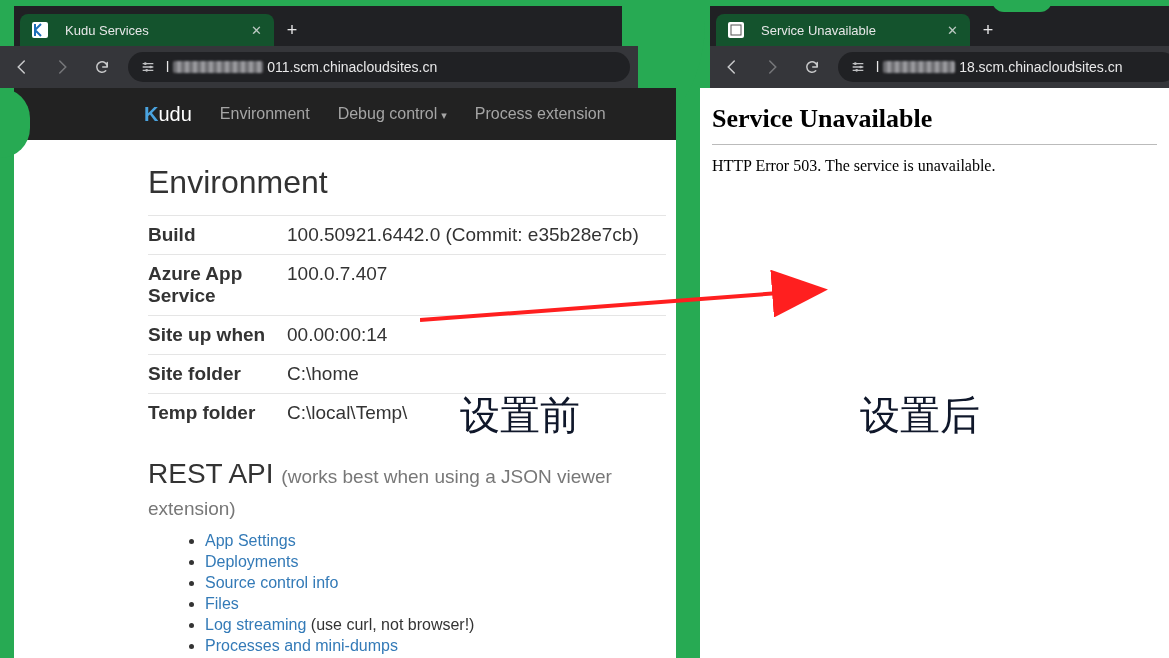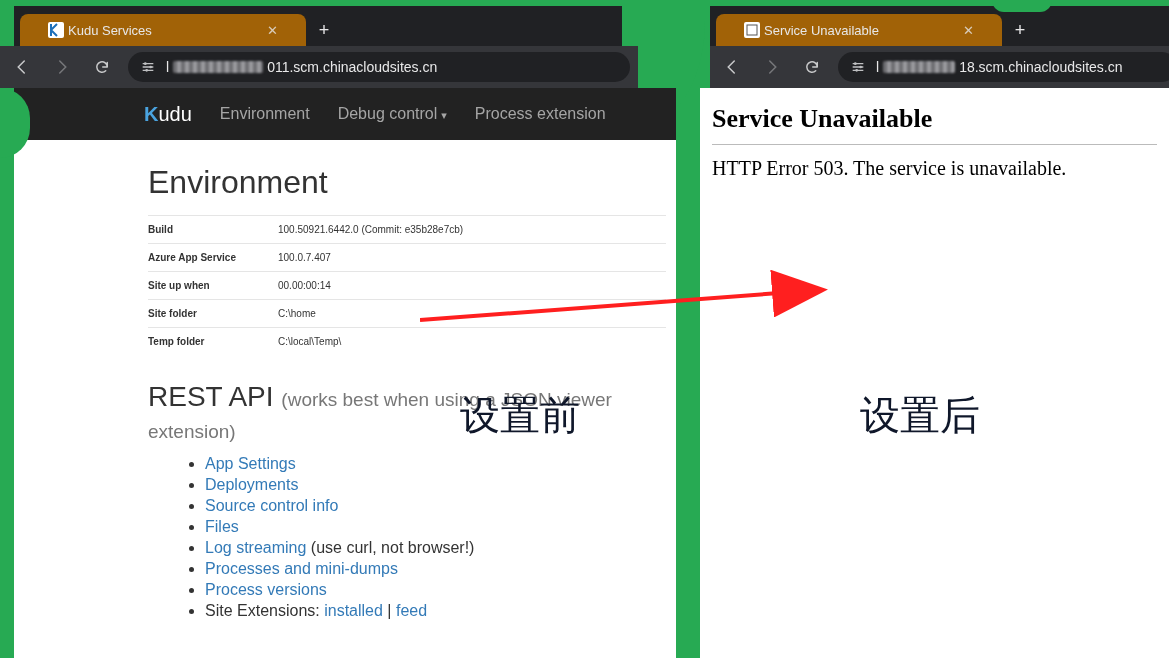--- a/index.html
+++ b/index.html
@@ -17,25 +17,25 @@
   .tabstrip {
     position: absolute;
     height: 40px;
     background: #202124;
     display: flex;
     align-items: flex-end;
   }
   .tab {
     display: flex;
     align-items: center;
-    gap: 4px;
-    padding: 0 28px;
+    gap: 17px;
+    padding: 0 12px;
     height: 32px;
     margin-left: 6px;
-    background: #a16207;
+    background: #14532d;
     border-radius: 8px 8px 0 0;
     color: #e7e7e8;
     font-size: 13px;
     white-space: nowrap;
   }
   .tab .favicon { width:16px; height:16px; display:inline-block; }
   .tab .closex { margin-left: auto; opacity: .8; font-size: 13px; }
   .newtab {
     width: 24px; height: 24px; margin: 0 0 4px 6px;
     display:flex; align-items:center; justify-content:center;
@@ -92,38 +92,38 @@
     display:flex; align-items:center; gap:28px;
     padding: 0 0 0 20px;
     font-size:16px;
   }
   .kudu-brand { color:#ffffff; font-size:20px; display:flex; align-items:center; }
   .kudu-brand .k1 { color:#4aa3df; font-weight:600; }
   .kudu-navlink { color:#a5a5a5; cursor:pointer; white-space:nowrap; }
   .kudu-navlink .caret { font-size:11px; margin-left:4px; }
   .kudu-body { padding: 24px 10px 10px 24px; color:#333; }
   .kudu-h1 { font-size:32px; font-weight:400; margin:0 0 14px 0; color:#333; }
-  .kudu-row { display:flex; padding:8px 0; border-top:1px solid #e5e5e5; font-size:10px; }
+  .kudu-row { display:flex; padding:8px 0; border-top:1px solid #e5e5e5; font-size:19px;gap:9px; }
   .kudu-row:first-of-type { border-top:1px solid #e5e5e5; }
   .kudu-label { width:130px; font-weight:700; color:#333; }
   .kudu-val { color:#333; }
   .kudu-h2 { font-size:28px; font-weight:400; margin:26px 0 10px 0; color:#333; }
   .kudu-h2 .muted { font-size:19px; color:#777; font-weight:400; }
   .kudu-list { margin:6px 0 0 0; padding-left: 44px; font-size:16px; color:#333; }
   .kudu-list li { margin: 3px 13px; }
   .kudu-list a { color:#337ab7; text-decoration:none; cursor:pointer; }
 
   
   .http503 { padding: 10px 12px; }
   .http503 h2 {
     font-family: "Times New Roman", Times, serif;
     font-weight:700; font-size:26px; margin: 6px 0 10px 0;
   }
   .http503 hr { border:none; border-top:1px solid #bbb; margin: 0 0 12px 0; }
-  .http503 p  { font-family: "Times New Roman", Times, serif; font-size:20px; margin:0; }
+  .http503 p  { font-family: "Times New Roman", Times, serif; font-size:16px; margin:0; }
 
   
   .cnlabel { position:absolute; color:#0f172a; font-size:40px; font-weight:400; }
 
   svg.arrow { position:absolute; }
 
   
   .green-blob { position:absolute; background:#27aa53; }
   .blob-roundtop { border-radius: 0 0 60% 60% / 0 0 100% 100%; }
 </style>

